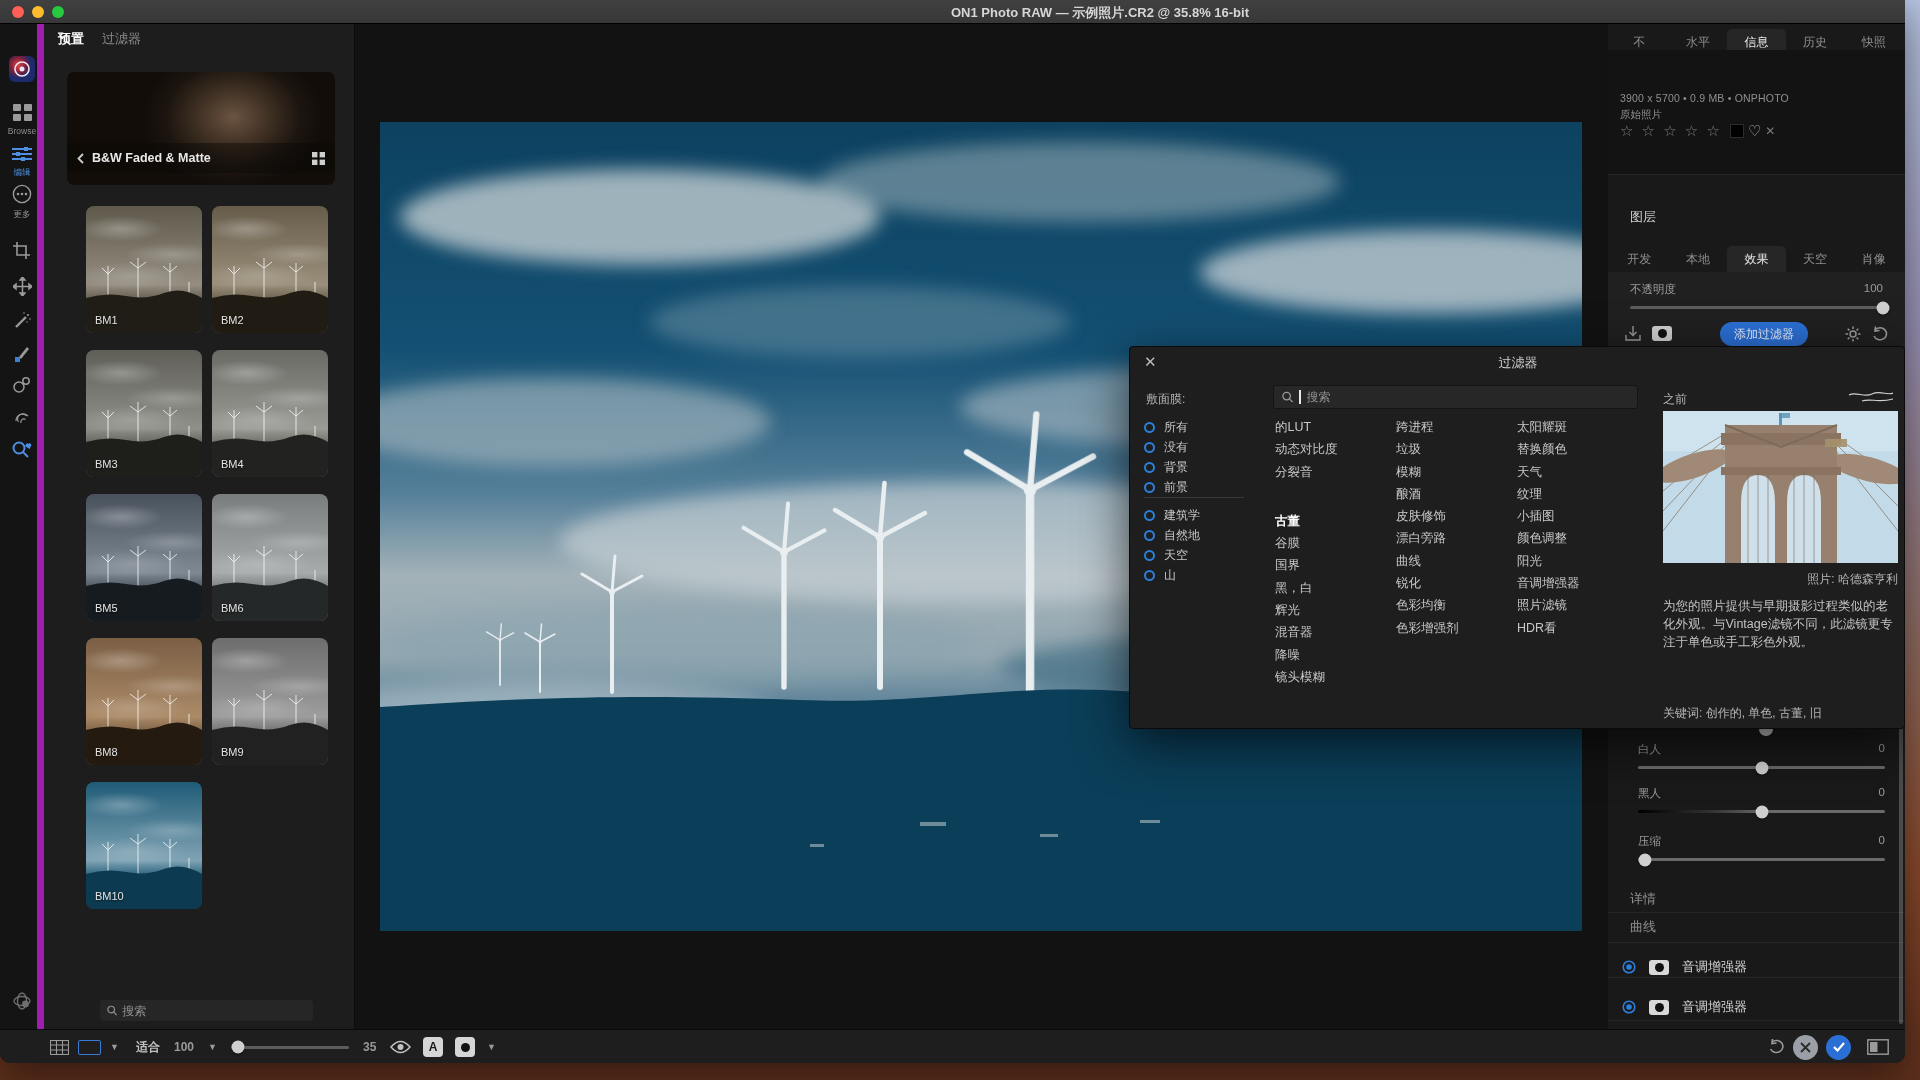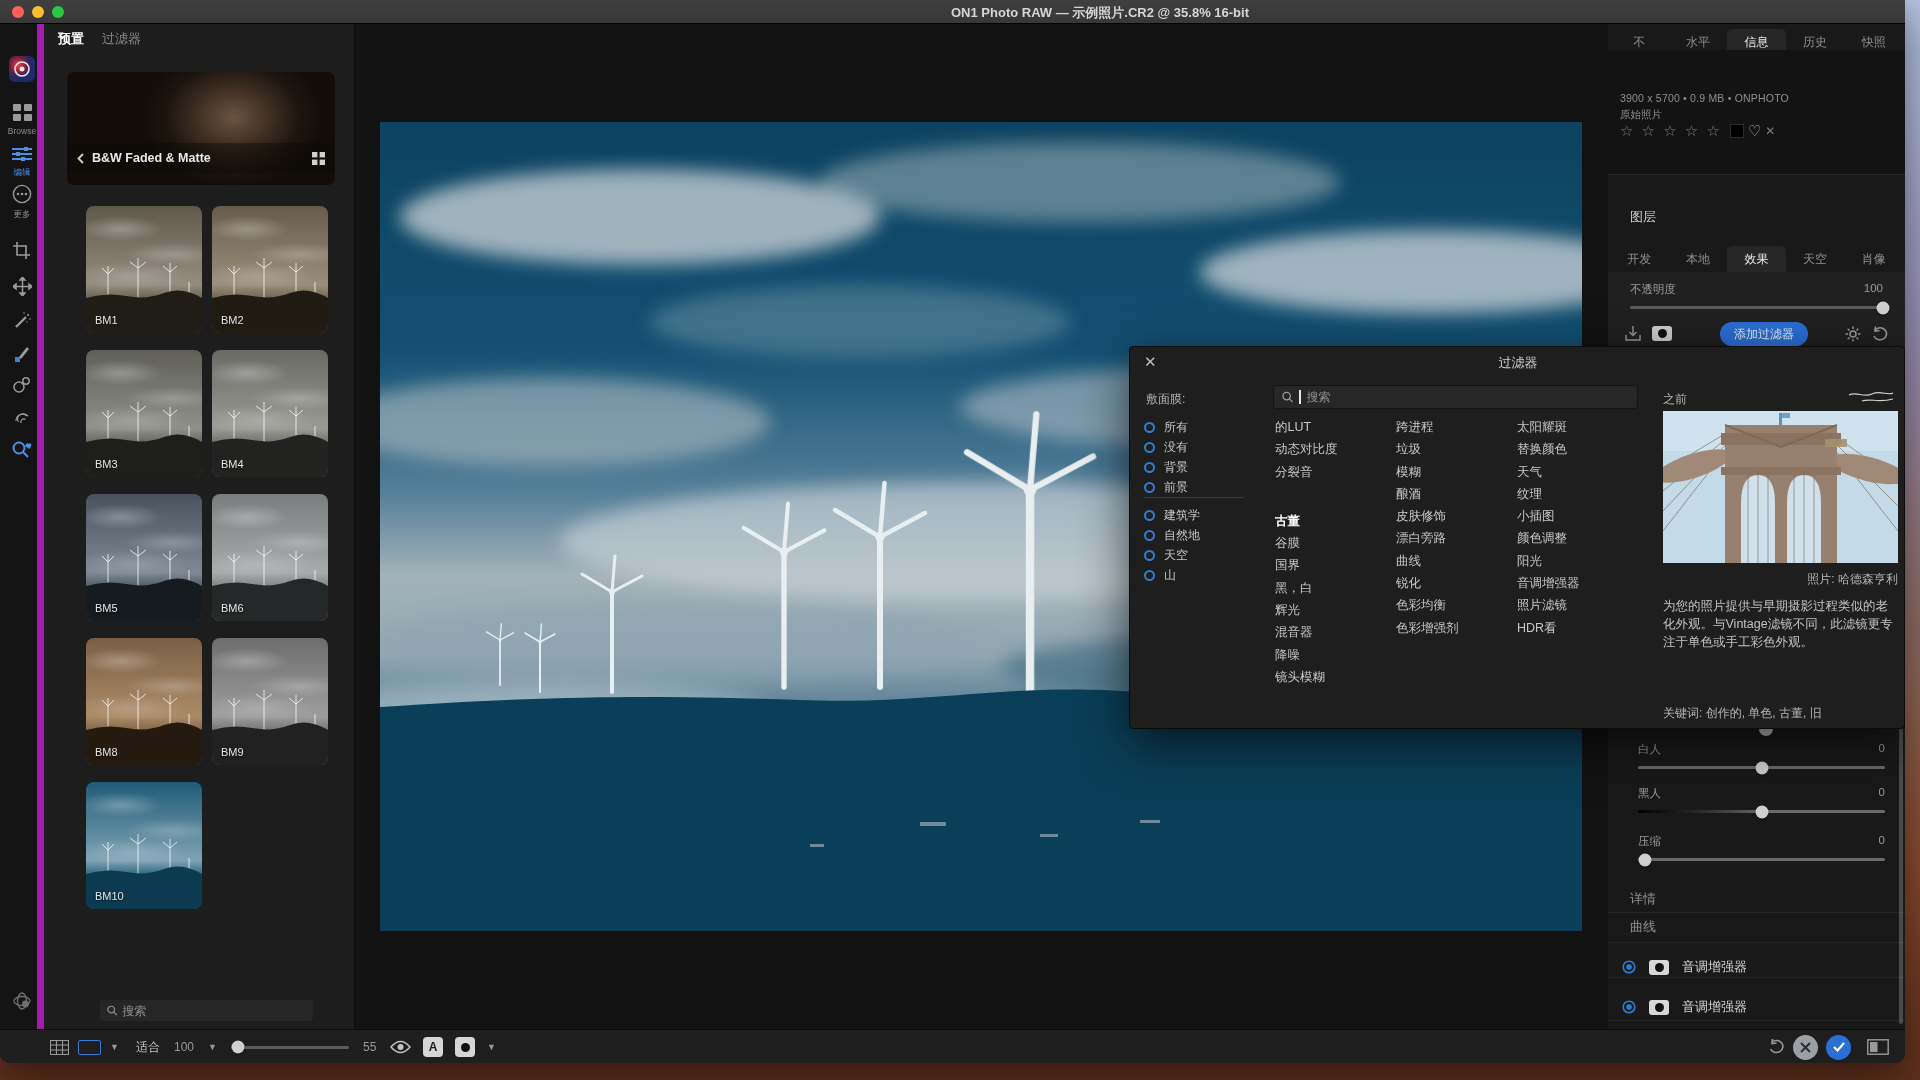--- a/index.html
+++ b/index.html
@@ -824,28 +824,28 @@
             <rect x=".5" y=".5" width="18" height="14"></rect>
             <line x1="6.5" y1="0" x2="6.5" y2="15"></line>
             <line x1="12.5" y1="0" x2="12.5" y2="15"></line>
             <line x1="0" y1="5" x2="19" y2="5"></line>
             <line x1="0" y1="10" x2="19" y2="10"></line>
           </g>
         </svg>
       <span style="display:inline-block;width:23px;height:15px;border:1.6px solid #3a7bd5;border-radius:2px;"></span>
       <span class="chev">▼</span>
     </div>
-    <div class="bb" style="left:136px;gap:14px;">
+    <div class="bb" style="left:136px;gap:14px;font-weight:bold;">
       <span>适合</span>
       <span style="color:#9a9a9a;">100</span>
       <span class="chev">▼</span>
       <span class="track" style="width:118px;">
           <span class="knob" style="left:6%;"></span>
         </span>
-      <span style="color:#9a9a9a;">55</span>
+      <span style="color:#9a9a9a;">35</span>
     </div>
     <div class="bb" style="left:390px;gap:12px;">
       <svg width="21" height="14" viewBox="0 0 21 14">
           <path d="M1 7 Q10.5 -4 20 7 Q10.5 18 1 7 Z" fill="none" stroke="#c2c2c2" stroke-width="1.5"></path>
           <circle cx="10.5" cy="7" r="3" fill="#c2c2c2"></circle>
         </svg>
       <span class="sq-icon">A</span>
       <span class="sq-icon">
           <i style="display:block;width:9px;height:9px;border-radius:50%;background:#111;"></i>
         </span>

